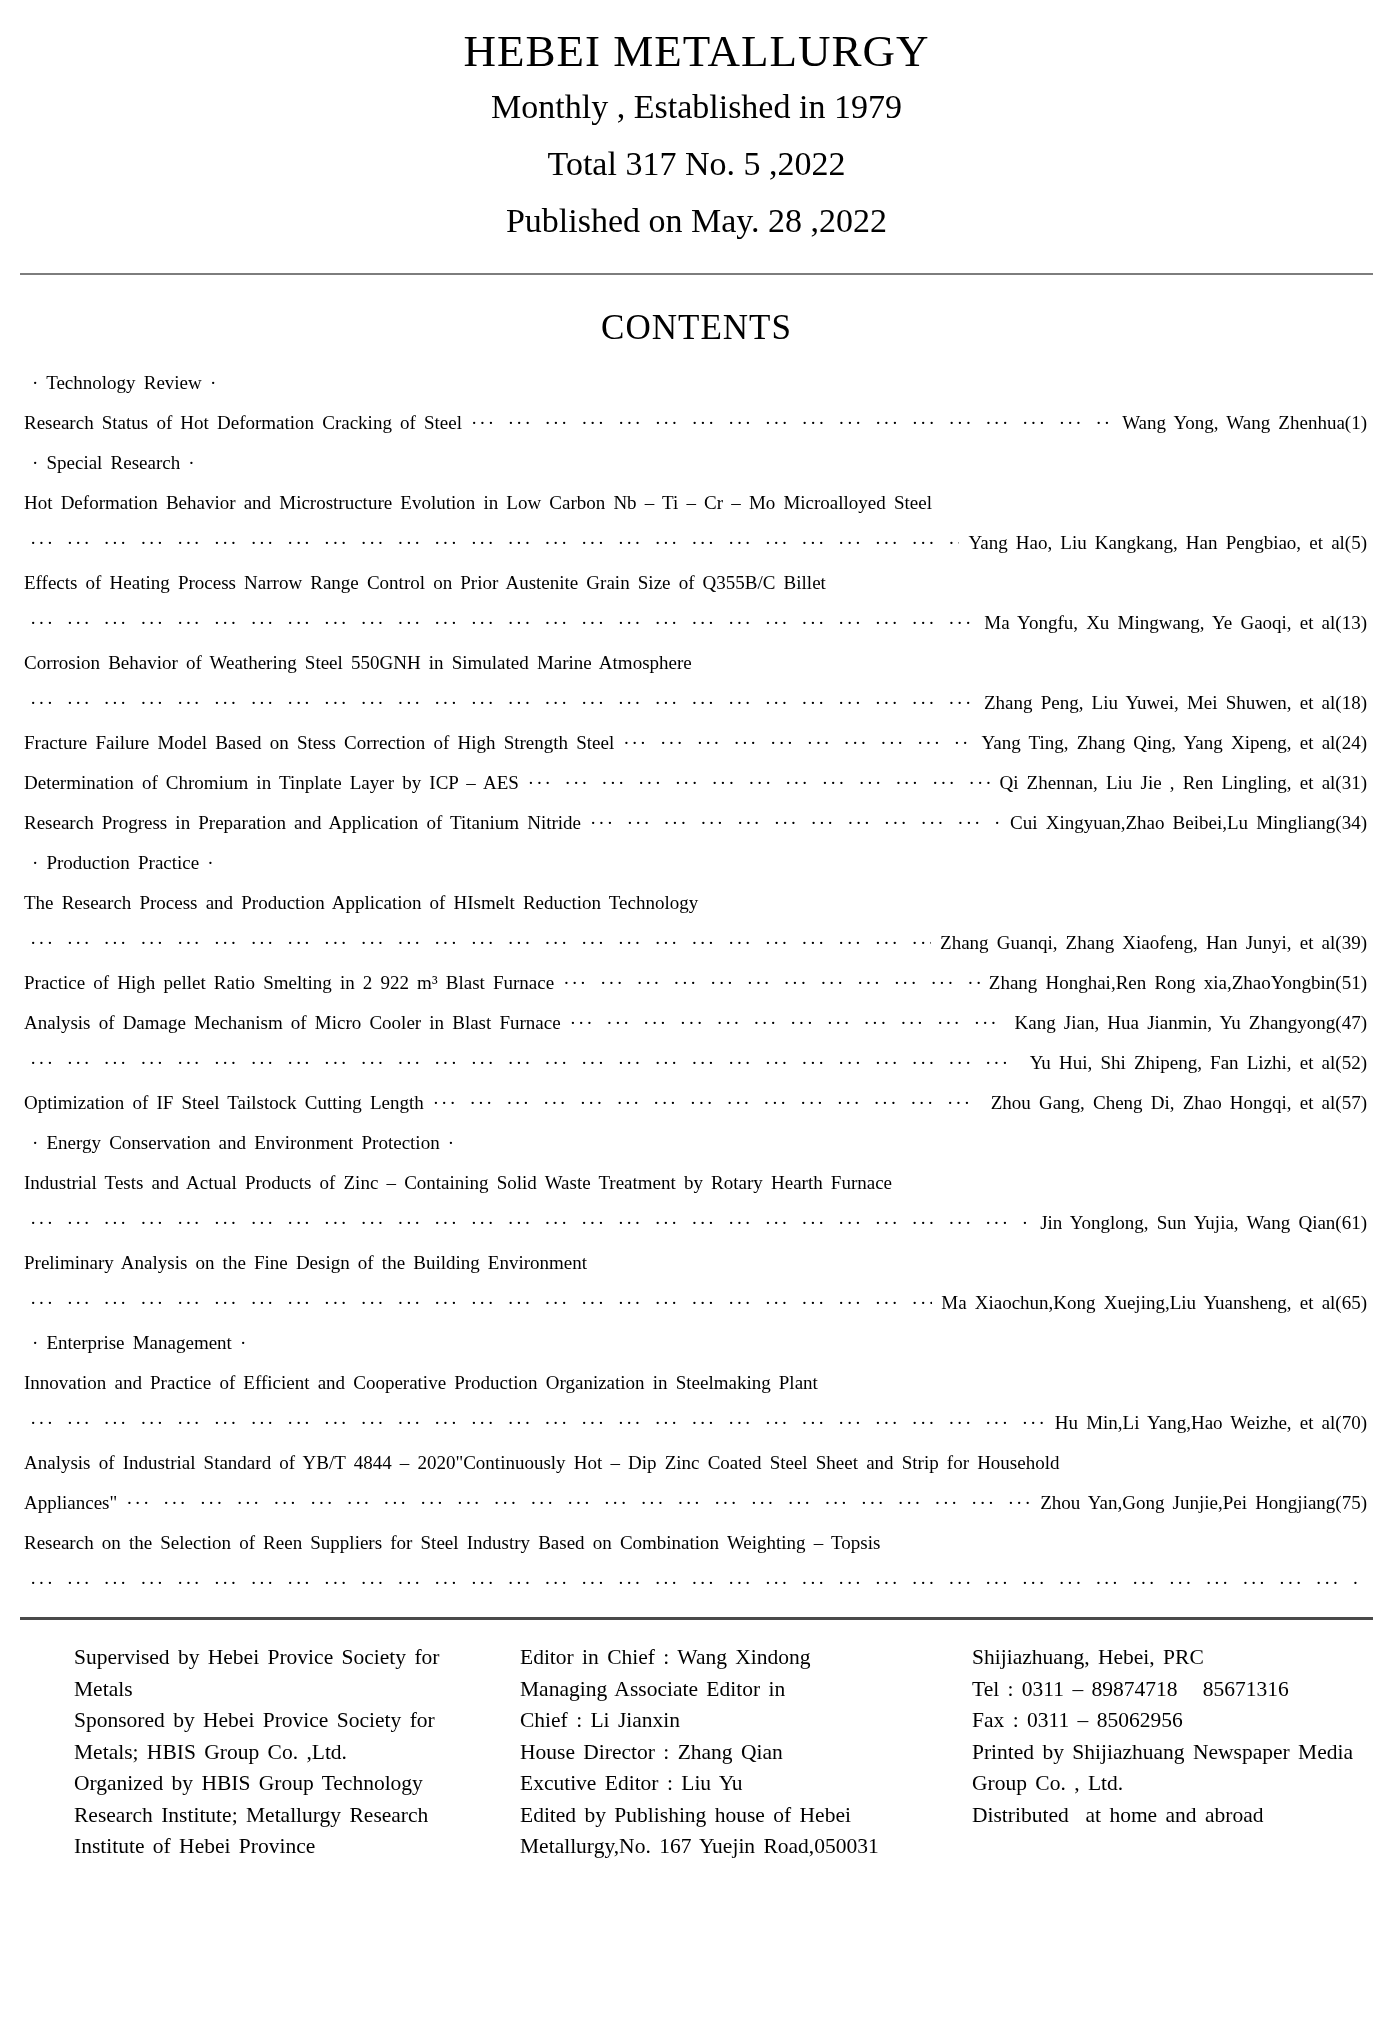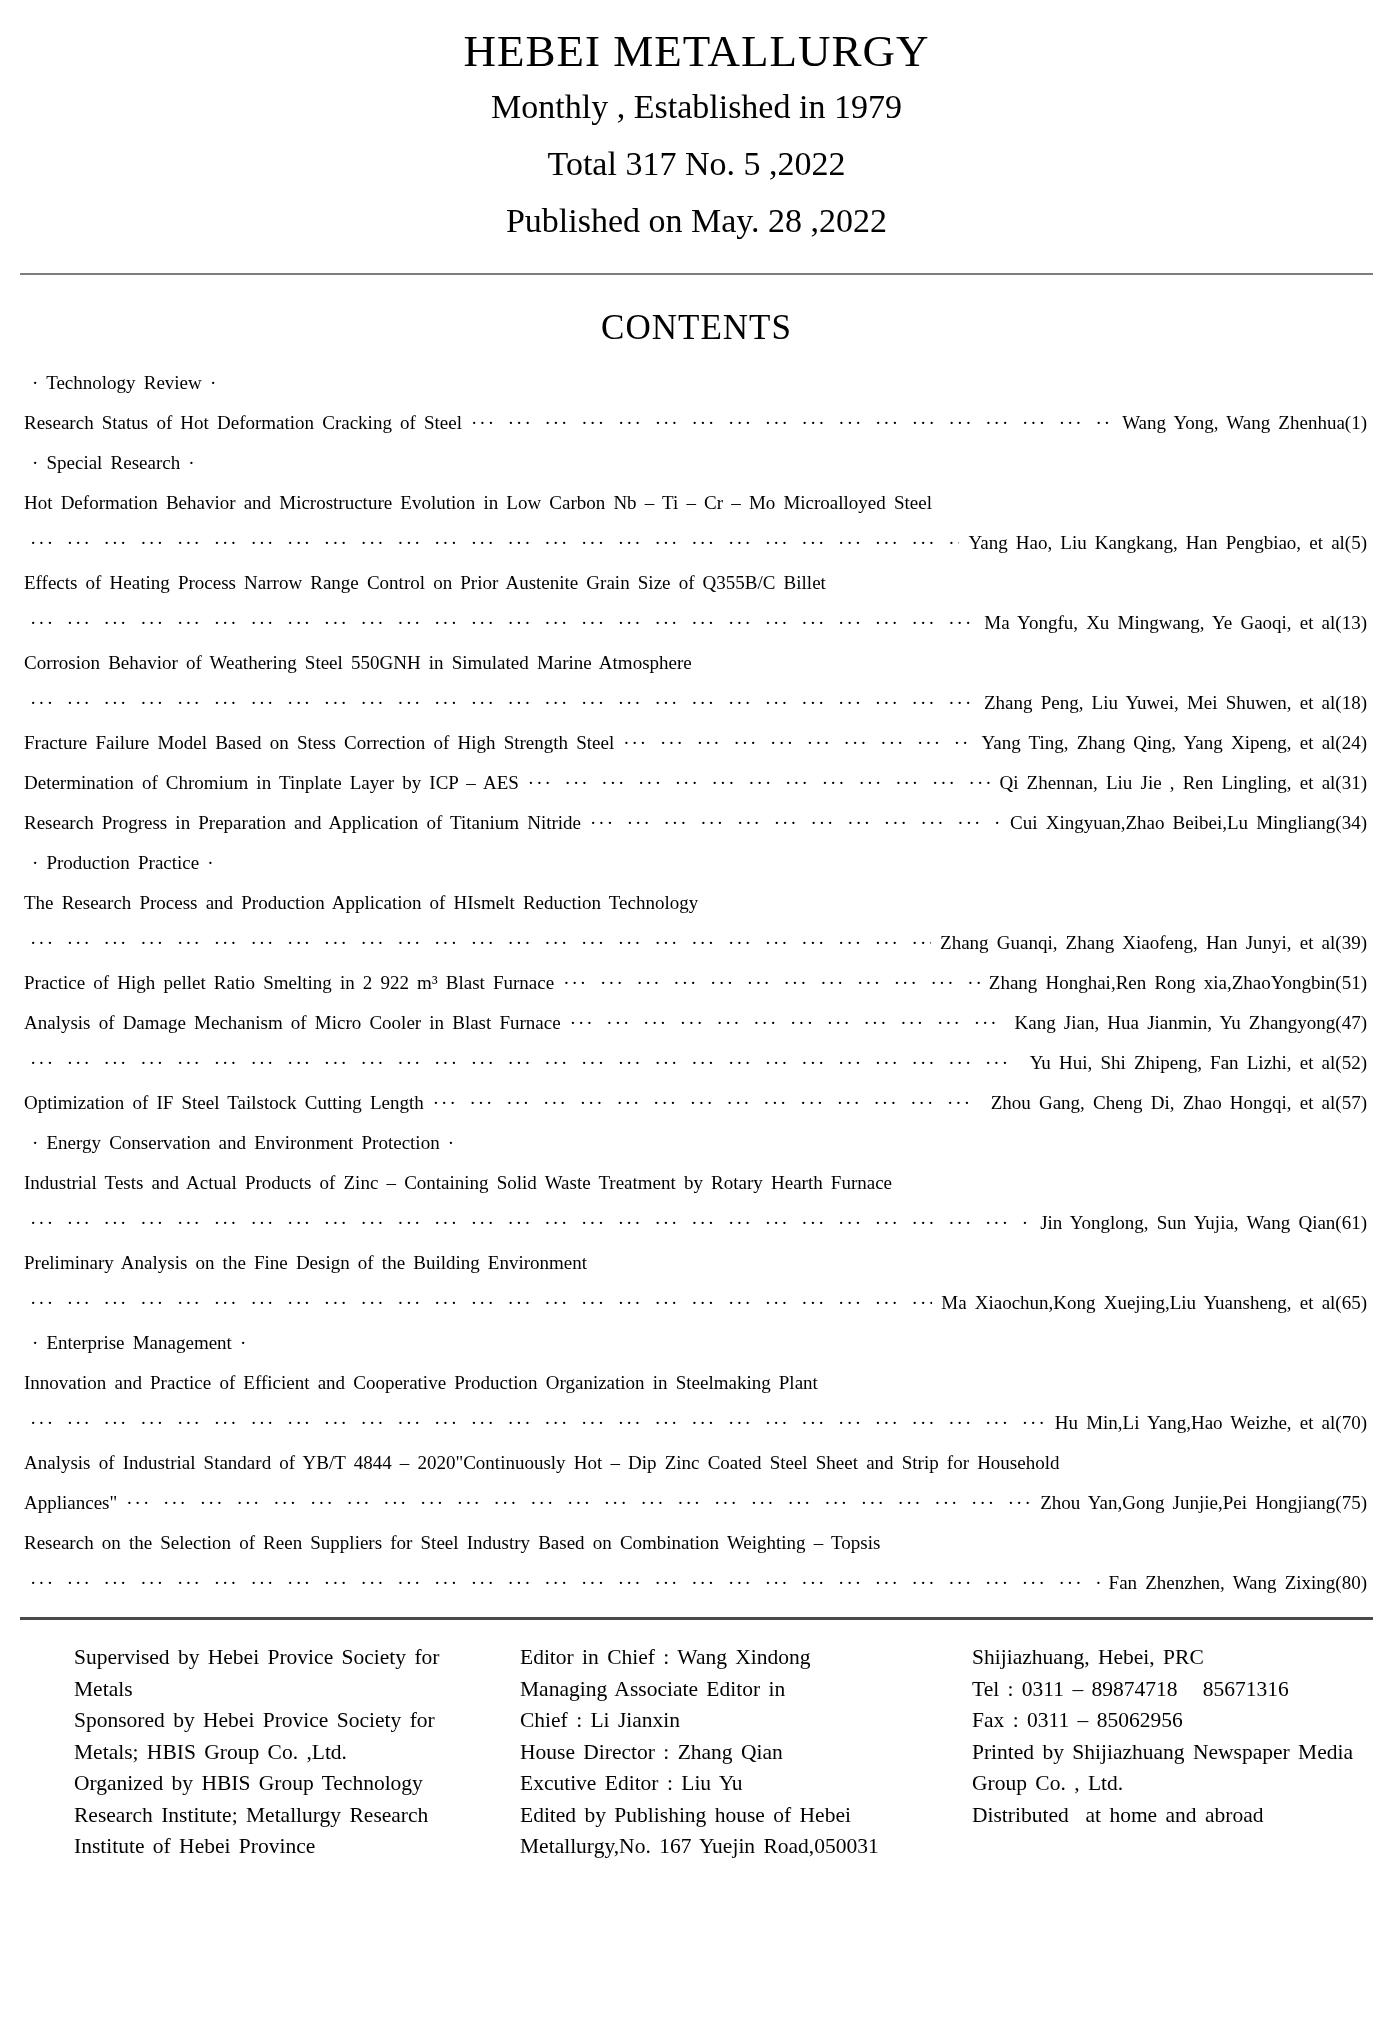--- a/index.html
+++ b/index.html
@@ -204,21 +204,20 @@
         <span class="t">Appliances"</span>
         <span class="leader">··· ··· ··· ··· ··· ··· ··· ··· ··· ··· ··· ··· ··· ··· ··· ··· ··· ··· ··· ··· ··· ··· ··· ··· ··· ··· ··· ··· ··· ··· ··· ··· ··· ··· ··· ··· ··· ··· ··· ··· ··· ··· ··· ··· ··· ··· ··· ··· ··· ··· ··· ··· ··· ··· ··· ··· ··· ··· ··· ···</span>
         <span class="r">Zhou Yan,Gong Junjie,Pei Hongjiang(75)</span>
       </div>
 
     <div class="toc-line">
         <span class="t">Research on the Selection of Reen Suppliers for Steel Industry Based on Combination Weighting – Topsis</span>
       </div>
     <div class="toc-line cont">
         <span class="leader">··· ··· ··· ··· ··· ··· ··· ··· ··· ··· ··· ··· ··· ··· ··· ··· ··· ··· ··· ··· ··· ··· ··· ··· ··· ··· ··· ··· ··· ··· ··· ··· ··· ··· ··· ··· ··· ··· ··· ··· ··· ··· ··· ··· ··· ··· ··· ··· ··· ··· ··· ··· ··· ··· ··· ··· ··· ··· ··· ···</span>
-        <span class="r">Fan Zhenzhen, Wang Zixing(80)</span>
       </div>
 
   </div>
 
   <hr class="rule-bottom">
 
   <div class="footer">
     <div class="fcol fcol-1">
       <div class="fline">Supervised by Hebei Provice Society for</div>
       <div class="fline">Metals</div>

